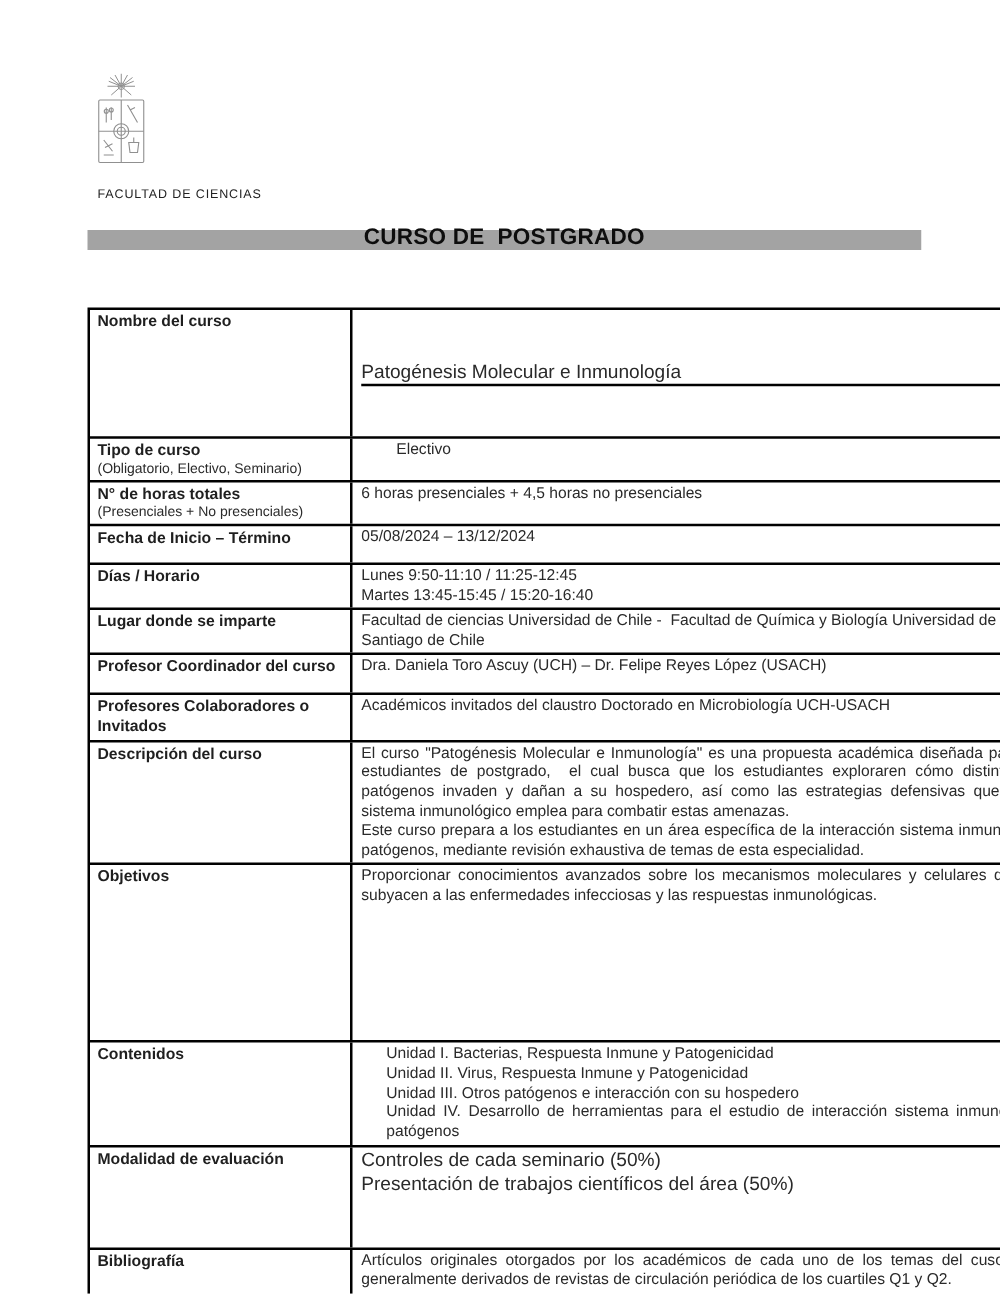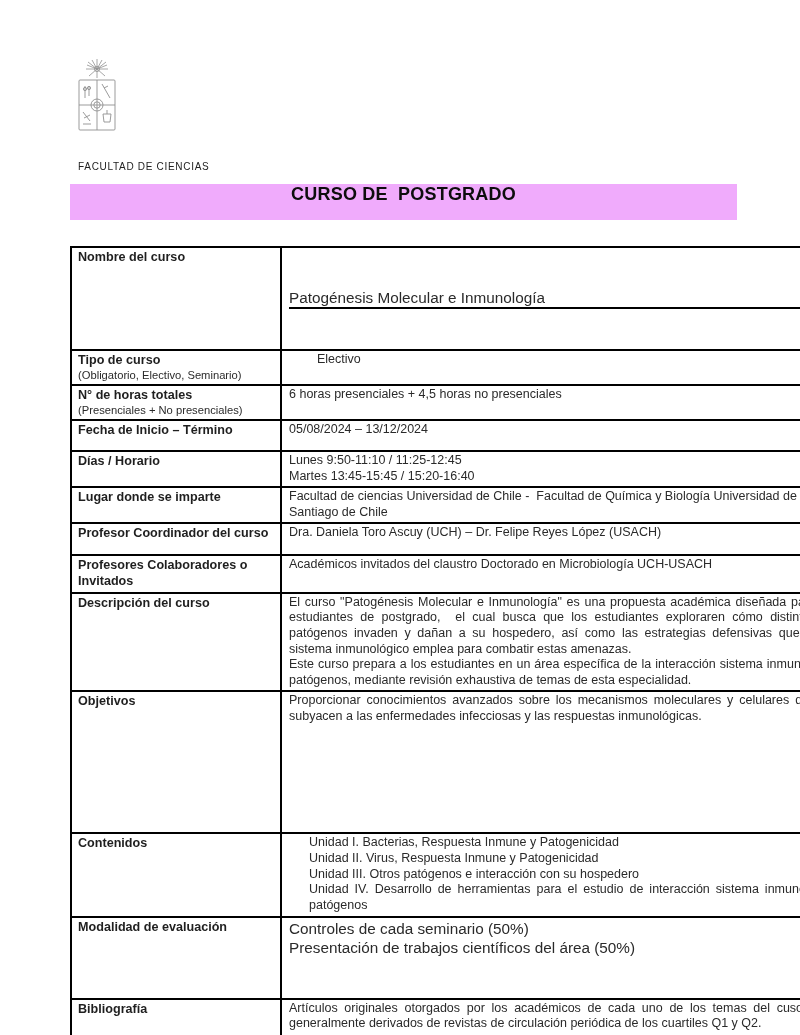--- a/index.html
+++ b/index.html
@@ -2,26 +2,26 @@
 <html><head>
 <meta charset="utf-8">
 <style>
   html,body{margin:0;padding:0;background:#ffffff;}
   .page{
     position:relative;width:800px;height:1035px;background:#ffffff;
     font-family:"Liberation Sans",sans-serif;color:#1f1f1f;overflow:hidden;
   }
   .logo{position:absolute;left:74px;top:58px;width:46px;height:80px;}
   .faculty{
-    position:absolute;left:78px;top:161px;
+    position:absolute;left:78px;top:150px;
     font-size:10px;letter-spacing:.7px;color:#222;white-space:pre;
   }
   .title-bar{
-    position:absolute;left:70px;top:184px;width:667px;height:36px;
-    background:#f0abfc;display:flex;align-items:flex-start;justify-content:center;
+    position:absolute;left:70px;top:184px;width:667px;height:16px;
+    background:#a3a3a3;display:flex;align-items:flex-end;justify-content:center;
     box-sizing:border-box;
   }
   .title-text{font-weight:bold;font-size:18px;color:#0d0d0d;white-space:pre;letter-spacing:.2px;}
 
   .course-table{
     position:absolute;left:70px;top:246px;width:768px;
     border:2px solid #000;box-sizing:border-box;background:#fff;
   }
   .row{display:flex;border-bottom:2px solid #000;box-sizing:border-box;}
   .row:last-child{border-bottom:none;}

